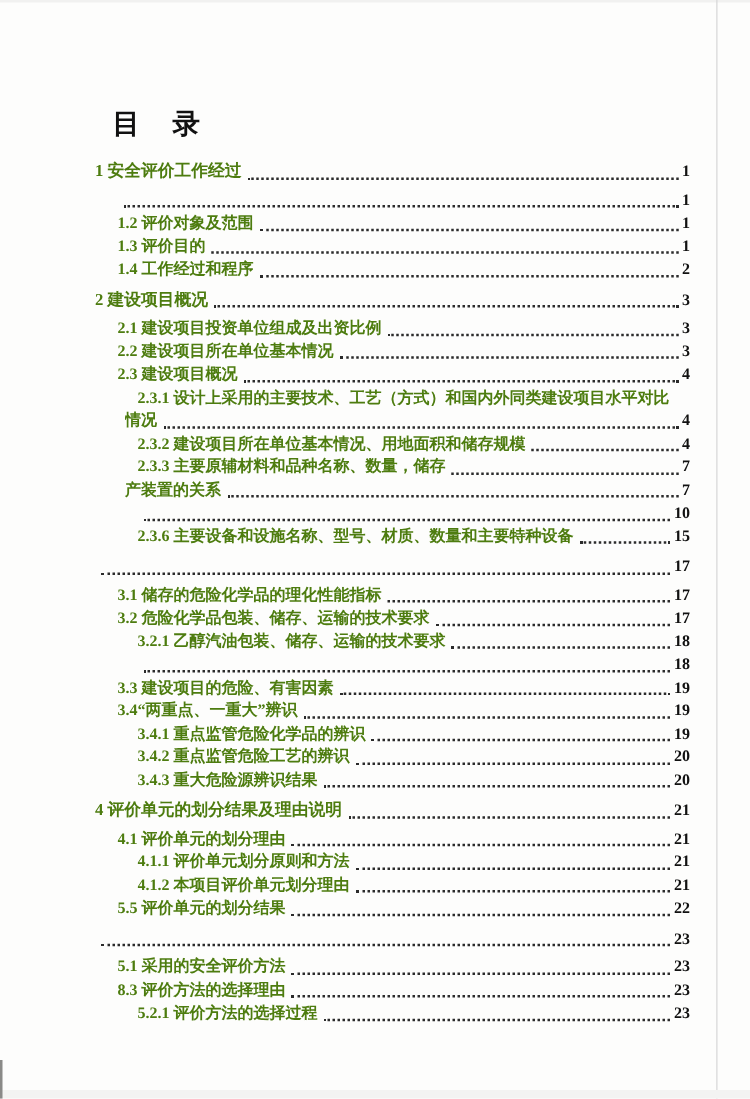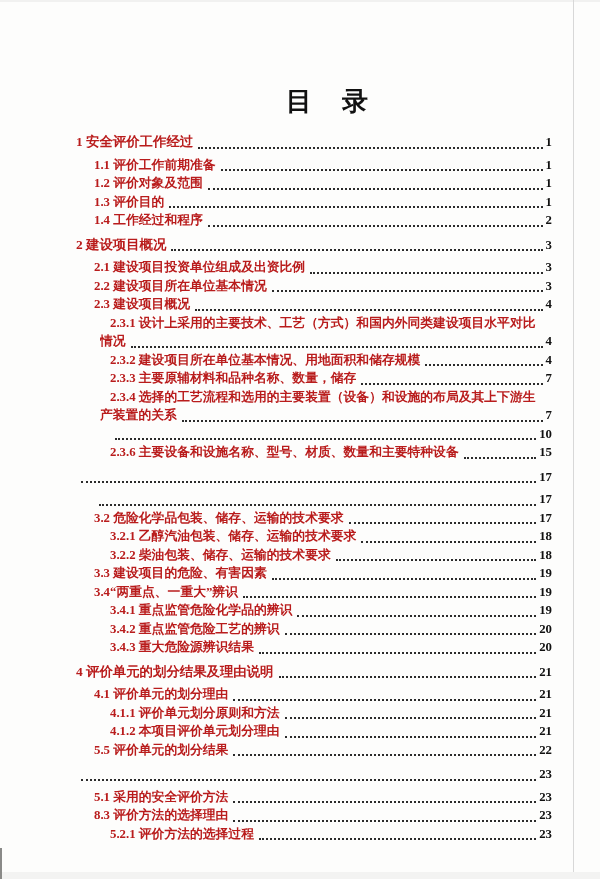--- a/index.html
+++ b/index.html
@@ -44,43 +44,42 @@
     background: #8a8a88;
   }
   .content {
     position: absolute;
     left: 0; top: 0;
     width: 600px;
     box-sizing: border-box;
     padding: 84px 48px 0 76px;
   }
   .doc-title {
-    font-size: 26px;
+    font-size: 22px;
     font-weight: 700;
     letter-spacing: 2px;
-    text-align: center;
     transform: translateX(14px);
     margin: 0 0 14px 0;
     color: #111;
   }
   .toc-list {
     font-weight: 700;
     font-size: 12.8px;
   }
   .entry { margin: 0; }
   .entry .line {
     display: flex;
     align-items: baseline;
     height: 18.5px;
     line-height: 18.5px;
     overflow: hidden;
   }
   .entry .t {
     white-space: nowrap;
-    color: #b91c1c;
+    color: #4d7c0f;
     text-align: right;
   }
   .entry .dots {
     flex: 1 1 auto;
     min-width: 8px;
     border-bottom: 2px dotted #2b2b2b;
     margin: 0 3px 3px 5px;
     align-self: flex-end;
   }
   .entry .pg {
@@ -108,21 +107,20 @@
     <div class="toc-list" id="toc-list">
         <div class="entry lvl-1">
           <div class="line">
             <span class="t">1 安全评价工作经过</span>
             <span class="dots"></span>
             <span class="pg">1</span>
           </div>
         </div>
         <div class="entry lvl-2">
           <div class="line">
-            <span class="t">1.1 评价工作前期准备</span>
             <span class="dots"></span>
             <span class="pg">1</span>
           </div>
         </div>
         <div class="entry lvl-2">
           <div class="line">
             <span class="t">1.2 评价对象及范围</span>
             <span class="dots"></span>
             <span class="pg">1</span>
           </div>
@@ -187,23 +185,20 @@
           </div>
         </div>
         <div class="entry lvl-3">
           <div class="line">
             <span class="t">2.3.3 主要原辅材料和品种名称、数量，储存</span>
             <span class="dots"></span>
             <span class="pg">7</span>
           </div>
         </div>
         <div class="entry lvl-3">
-          <div class="line">
-            <span class="t">2.3.4 选择的工艺流程和选用的主要装置（设备）和设施的布局及其上下游生</span>
-          </div>
           <div class="line cont">
             <span class="t">产装置的关系</span>
             <span class="dots"></span>
             <span class="pg">7</span>
           </div>
         </div>
         <div class="entry lvl-3">
           <div class="line">
             <span class="dots"></span>
             <span class="pg">10</span>
@@ -217,41 +212,41 @@
           </div>
         </div>
         <div class="entry lvl-1">
           <div class="line">
             <span class="dots"></span>
             <span class="pg">17</span>
           </div>
         </div>
         <div class="entry lvl-2">
           <div class="line">
+            <span class="t">3.1 储存的危险化学品的理化性能指标</span>
             <span class="dots"></span>
             <span class="pg">17</span>
           </div>
         </div>
         <div class="entry lvl-2">
           <div class="line">
             <span class="t">3.2 危险化学品包装、储存、运输的技术要求</span>
             <span class="dots"></span>
             <span class="pg">17</span>
           </div>
         </div>
         <div class="entry lvl-3">
           <div class="line">
             <span class="t">3.2.1 乙醇汽油包装、储存、运输的技术要求</span>
             <span class="dots"></span>
             <span class="pg">18</span>
           </div>
         </div>
         <div class="entry lvl-3">
           <div class="line">
-            <span class="t">3.2.2 柴油包装、储存、运输的技术要求</span>
             <span class="dots"></span>
             <span class="pg">18</span>
           </div>
         </div>
         <div class="entry lvl-2">
           <div class="line">
             <span class="t">3.3 建设项目的危险、有害因素</span>
             <span class="dots"></span>
             <span class="pg">19</span>
           </div>

